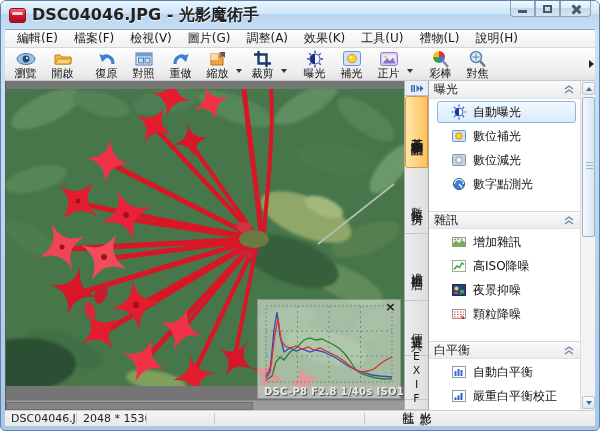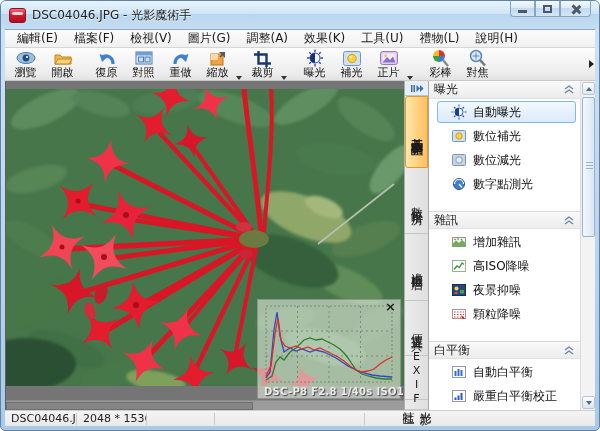--- a/index.html
+++ b/index.html
@@ -6,40 +6,40 @@
   html,body { width:600px; height:431px; background:#fff; font-family:"DejaVu Sans","Liberation Sans",sans-serif; }
   .window { position:absolute; top:0; left:0; width:600px; height:431px;
     background:linear-gradient(#cfe4f7,#a9c9e6); border:1px solid #5f82a8; border-radius:6px 6px 5px 5px; overflow:hidden; }
 
   
   .titlebar { height:28px; display:flex; align-items:center; padding:0 6px; position:relative;
     background:linear-gradient(#e8f4fd,#cfe5f7 45%,#b8d6ef 46%,#c6ddf2); }
   .app-icon { width:17px; height:15px; border-radius:3px; margin:0 6px 0 2px;
     background:linear-gradient(#f46a76,#d41a2e 45%,#b00d20); border:1px solid #8f1220; position:relative; }
   .app-icon:before { content:""; position:absolute; left:2px; top:3px; width:11px; height:3px; background:rgba(255,255,255,.8); border-radius:2px; }
-  .title-text { font-size:12px; color:#222; text-shadow:0 1px 1px rgba(255,255,255,.8); }
+  .title-text { font-size:16px; color:#222; text-shadow:0 1px 1px rgba(255,255,255,.8);font-weight:bold; }
   .win-controls { position:absolute; top:0; right:8px; display:flex; }
   .win-btn { width:25px; height:16px; border:1px solid #87a5c3; border-top:none; background:linear-gradient(#f4fafd,#dcebf7 45%,#c0d9ee 46%,#d4e6f5);
     display:flex; align-items:center; justify-content:center; }
   .win-btn.first { border-radius:0 0 0 4px; }
   .win-btn.last  { width:31px; border-radius:0 0 4px 0; }
   .glyph-min { width:9px; height:3px; background:#4a5a6a; margin-top:6px; }
   .glyph-max { width:9px; height:8px; border:2px solid #4a5a6a; }
   .glyph-close { position:relative; width:10px; height:10px; }
   .glyph-close:before,.glyph-close:after { content:""; position:absolute; left:4px; top:0; width:2.5px; height:11px; background:#4a5a6a; }
   .glyph-close:before { transform:rotate(45deg);} .glyph-close:after { transform:rotate(-45deg);}
 
   
   .menubar { height:19px; background:linear-gradient(#fcfcfc,#f0f0f0); border-top:1px solid #8aa8c6; border-bottom:1px solid #d6d6d6;
     display:flex; align-items:center; padding-left:4px; margin:0 4px; }
   .menu-item { font-size:12px; color:#1a1a1a; padding:1px 8px 2px; cursor:default; }
 
   
   .toolbar { height:33px; margin:0 4px; background:linear-gradient(#fdfdfd,#ececec 80%,#e2e2e2);
-    border-bottom:1px solid #c9c9c9; display:flex; align-items:flex-end; padding:1px 2px 0; position:relative; overflow:hidden; }
+    border-bottom:1px solid #c9c9c9; display:flex; align-items:center; padding:1px 2px 0; position:relative; overflow:hidden; }
   .tb-btn { display:flex; flex-direction:column; align-items:center; justify-content:space-between; padding:1px 3px 1px; min-width:37px; border-radius:3px; }
   .tb-btn .ticon { height:18px; display:flex; align-items:center; justify-content:center; }
   .tb-btn .tlabel { font-size:11px; color:#111; line-height:12px; white-space:nowrap; }
   .tb-sep { width:1px; background:#c2c2c2; border-right:1px solid #fff; margin:2px 3px; }
   .tb-drop { display:flex; align-items:center; padding:0 2px 0 0; }
   .tb-drop .arr { width:0; height:0; border-left:3.5px solid transparent; border-right:3.5px solid transparent; border-top:4px solid #333; margin-top:12px; }
   .tb-overflow { position:absolute; right:1px; top:12px; width:0; height:0;
     border-top:4px solid transparent; border-bottom:4px solid transparent; border-left:5px solid #222; }
 
   

